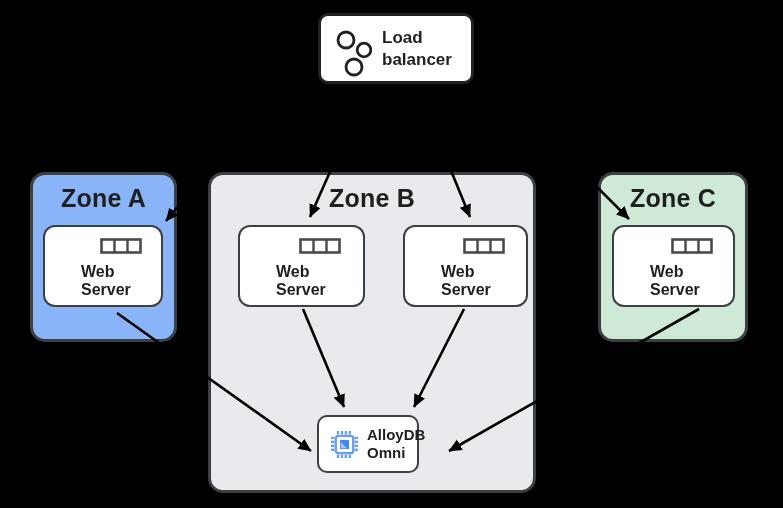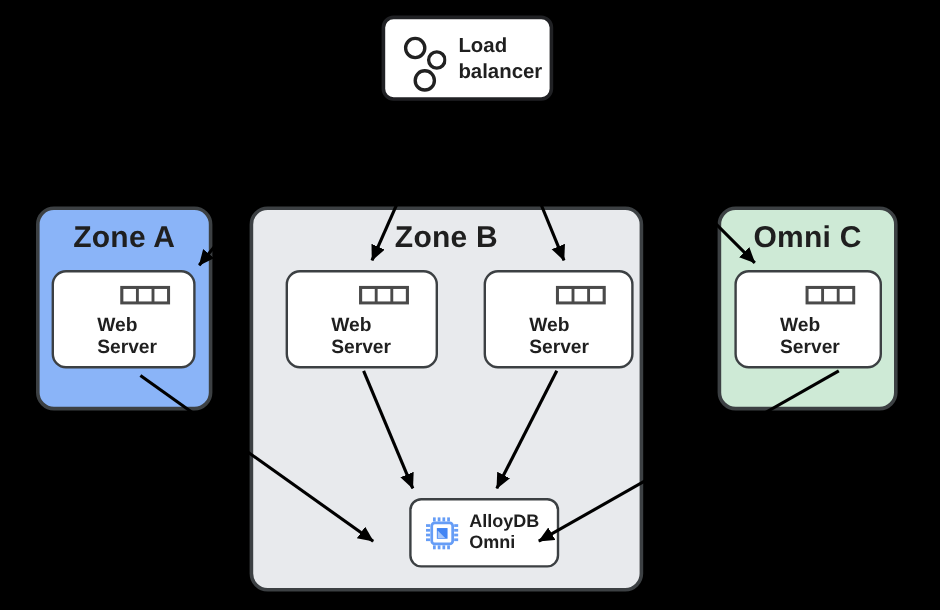--- a/index.html
+++ b/index.html
@@ -34,21 +34,21 @@
     top: 9px;
     left: 0;
     width: 100%;
     text-align: center;
     font-size: 25px;
     font-weight: 700;
     letter-spacing: 0.2px;
   }
   
   .lb {
-    left: 318px; top: 13px; width: 143px; height: 71px;
+    left: 318px; top: 13px; width: 156px; height: 71px;
     border: 3px solid #202124; border-radius: 10px;
     justify-content: flex-start; gap: 10px; padding-left: 7px;
   }
   .lb-label { font-size: 17px; font-weight: 700; width: 80px; line-height: 1.25; }
   
   .zone-a { left: 30px;  top: 172px; width: 147px; height: 170px; }
   .zone-b { left: 208px; top: 172px; width: 328px; height: 321px; }
   .zone-c { left: 598px; top: 172px; width: 150px; height: 170px; }
   
   .ws {
@@ -56,23 +56,23 @@
     gap: 9px;
     padding-top: 4px;
   }
   .ws-a  { left: 43px;  top: 225px; width: 120px; height: 82px; }
   .ws-b1 { left: 238px; top: 225px; width: 127px; height: 82px; }
   .ws-b2 { left: 403px; top: 225px; width: 125px; height: 82px; }
   .ws-c  { left: 612px; top: 225px; width: 123px; height: 82px; }
   .ws-label { font-size: 16px; font-weight: 700; }
   
   .alloydb {
-    left: 317px; top: 415px; width: 125px; height: 58px;
+    left: 317px; top: 415px; width: 102px; height: 58px;
     border-radius: 10px;
-    justify-content: flex-start; gap: 9px; padding-left: 12px; margin-left: 24px;
+    justify-content: flex-start; gap: 9px; padding-left: 12px;
   }
   .alloydb-label { font-size: 15px; font-weight: 700; line-height: 1.2; width: 66px; }
   .arrows {
     position: absolute;
     left: 0; top: 0;
     width: 783px; height: 508px;
     pointer-events: none;
     z-index: 5;
   }
   .icon { flex: 0 0 auto; display: block; }
@@ -84,21 +84,21 @@
 
   <div class="zone zone-a" style="background-color: rgb(138, 180, 248);">
     <div class="zone-label">Zone A</div>
   </div>
 
   <div class="zone zone-b" style="background-color: rgb(232, 234, 237);">
     <div class="zone-label">Zone B</div>
   </div>
 
   <div class="zone zone-c" style="background-color: rgb(206, 234, 214);">
-    <div class="zone-label">Omni C</div>
+    <div class="zone-label">Zone C</div>
   </div>
 
   <div class="node-box lb">
     <svg class="icon" width="44" height="56" viewBox="0 0 44 56">
       <circle cx="18" cy="19" r="8" fill="none" stroke="#212121" stroke-width="2.8"></circle>
       <circle cx="36" cy="29" r="6.8" fill="none" stroke="#212121" stroke-width="2.8"></circle>
       <circle cx="26" cy="46" r="8" fill="none" stroke="#212121" stroke-width="2.8"></circle>
     </svg>
     <div class="lb-label">Load balancer</div>
   </div>

